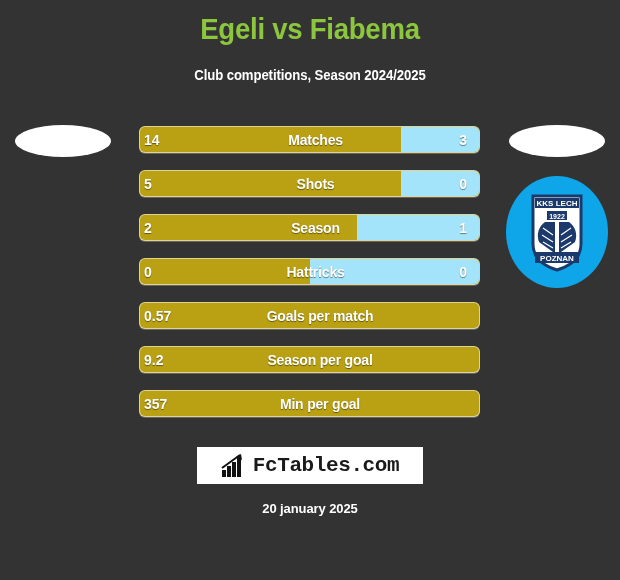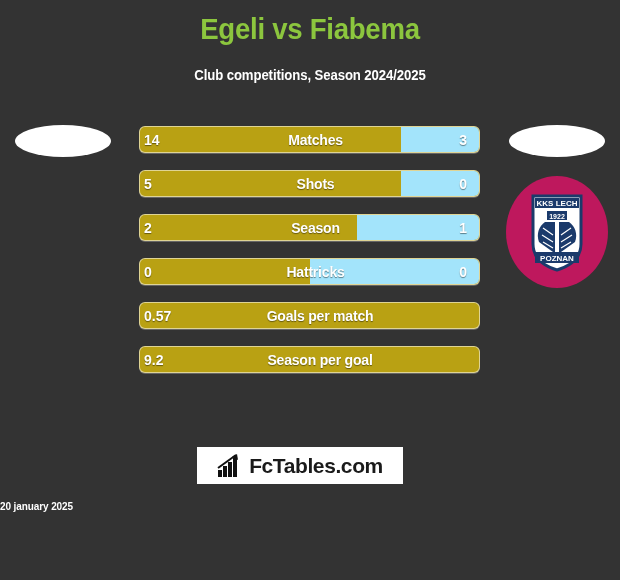--- a/index.html
+++ b/index.html
@@ -54,21 +54,21 @@
     width: 96px;
     height: 32px;
     background: #ffffff;
     border-radius: 50%;
     margin: 0 auto;
   }
 
   .badge-oval {
     width: 102px;
     height: 112px;
-    background: #be185d;
+    background: #0ea5e9;
     border-radius: 50%;
     margin: 19px auto 0 auto;
     position: relative;
     display: flex;
     align-items: center;
     justify-content: center;
   }
 
   .badge-svg { display: block; }
 
@@ -125,42 +125,44 @@
     letter-spacing: -0.2px;
   }
 
   .bar.single .bar-label { padding-left: 21px; }
 
   
   .logo-box {
     position: absolute;
     left: 197px;
     top: 447px;
-    width: 206px;
+    width: 226px;
     height: 37px;
     background: #ffffff;
     display: flex;
     align-items: center;
     justify-content: center;
     gap: 6px;
+    font-family: Liberation Mono, monospace;
   }
 
   .logo-text {
     color: #1a1a1a;
     font-size: 21px;
     font-weight: bold;
     letter-spacing: -0.4px;
   }
 
   .date {
     position: absolute;
     left: 0; right: 0;
     top: 501px;
+    text-align: center;
     color: #ffffff;
-    font-size: 10px;
+    font-size: 13px;
     font-weight: bold;
     letter-spacing: -0.1px;
   }
 </style>
 </head>
 <body>
 
 <div class="page">
 
   <div class="title">Egeli vs Fiabema</div>
@@ -227,20 +229,24 @@
     <div class="bar single">
       <div class="val-left">0.57</div>
       <div class="bar-label">Goals per match</div>
     </div>
 
     <div class="bar single">
       <div class="val-left">9.2</div>
       <div class="bar-label">Season per goal</div>
     </div>
 
+    <div class="bar single">
+      <div class="val-left">357</div>
+      <div class="bar-label">Min per goal</div>
+    </div>
   </div>
 
   <div class="logo-box">
     <svg width="26" height="24" viewBox="0 0 26 24">
       <rect x="1" y="16" width="4" height="7" fill="#111111"></rect>
       <rect x="6" y="12" width="4" height="11" fill="#111111"></rect>
       <rect x="11" y="8" width="4" height="15" fill="#111111"></rect>
       <rect x="16" y="4" width="4" height="19" fill="#111111"></rect>
       <path d="M1 14 L19 1" stroke="#111111" stroke-width="2" fill="none"></path>
       <polygon points="20,0 21,6 15,3" fill="#111111"></polygon>

